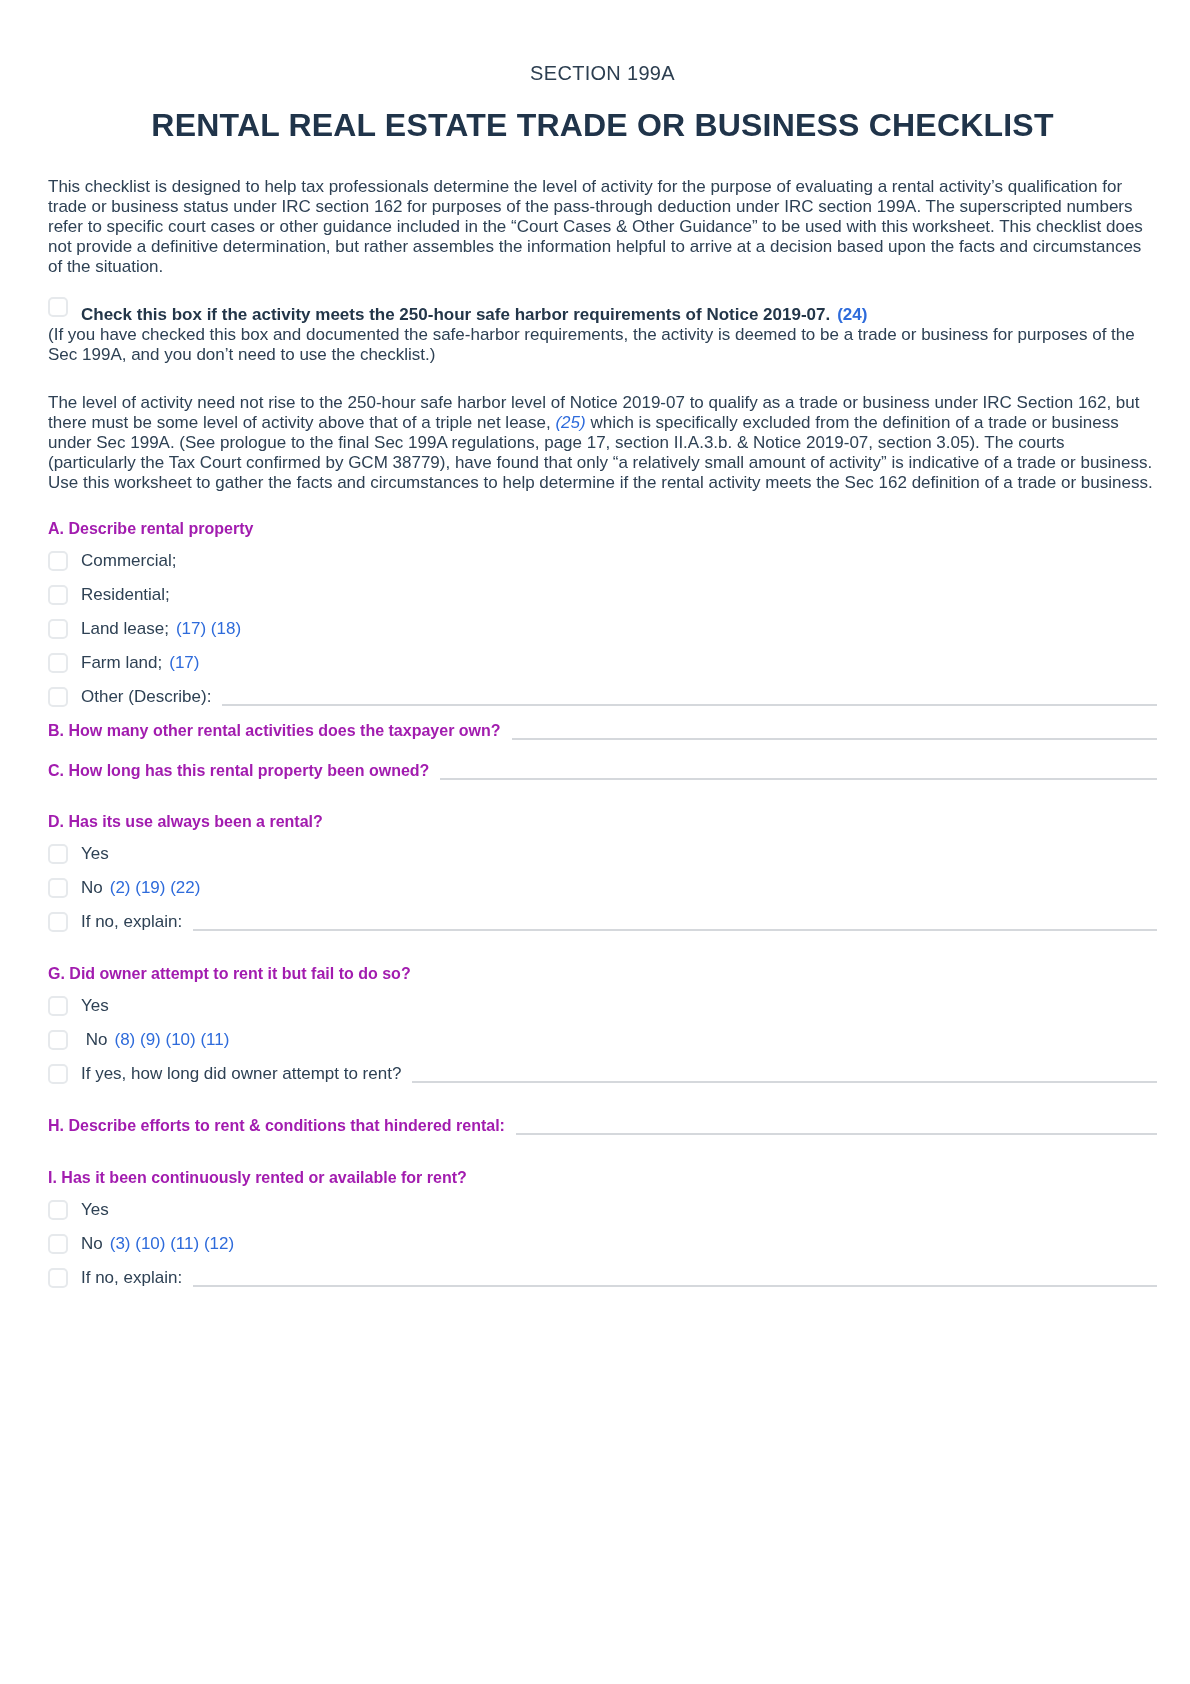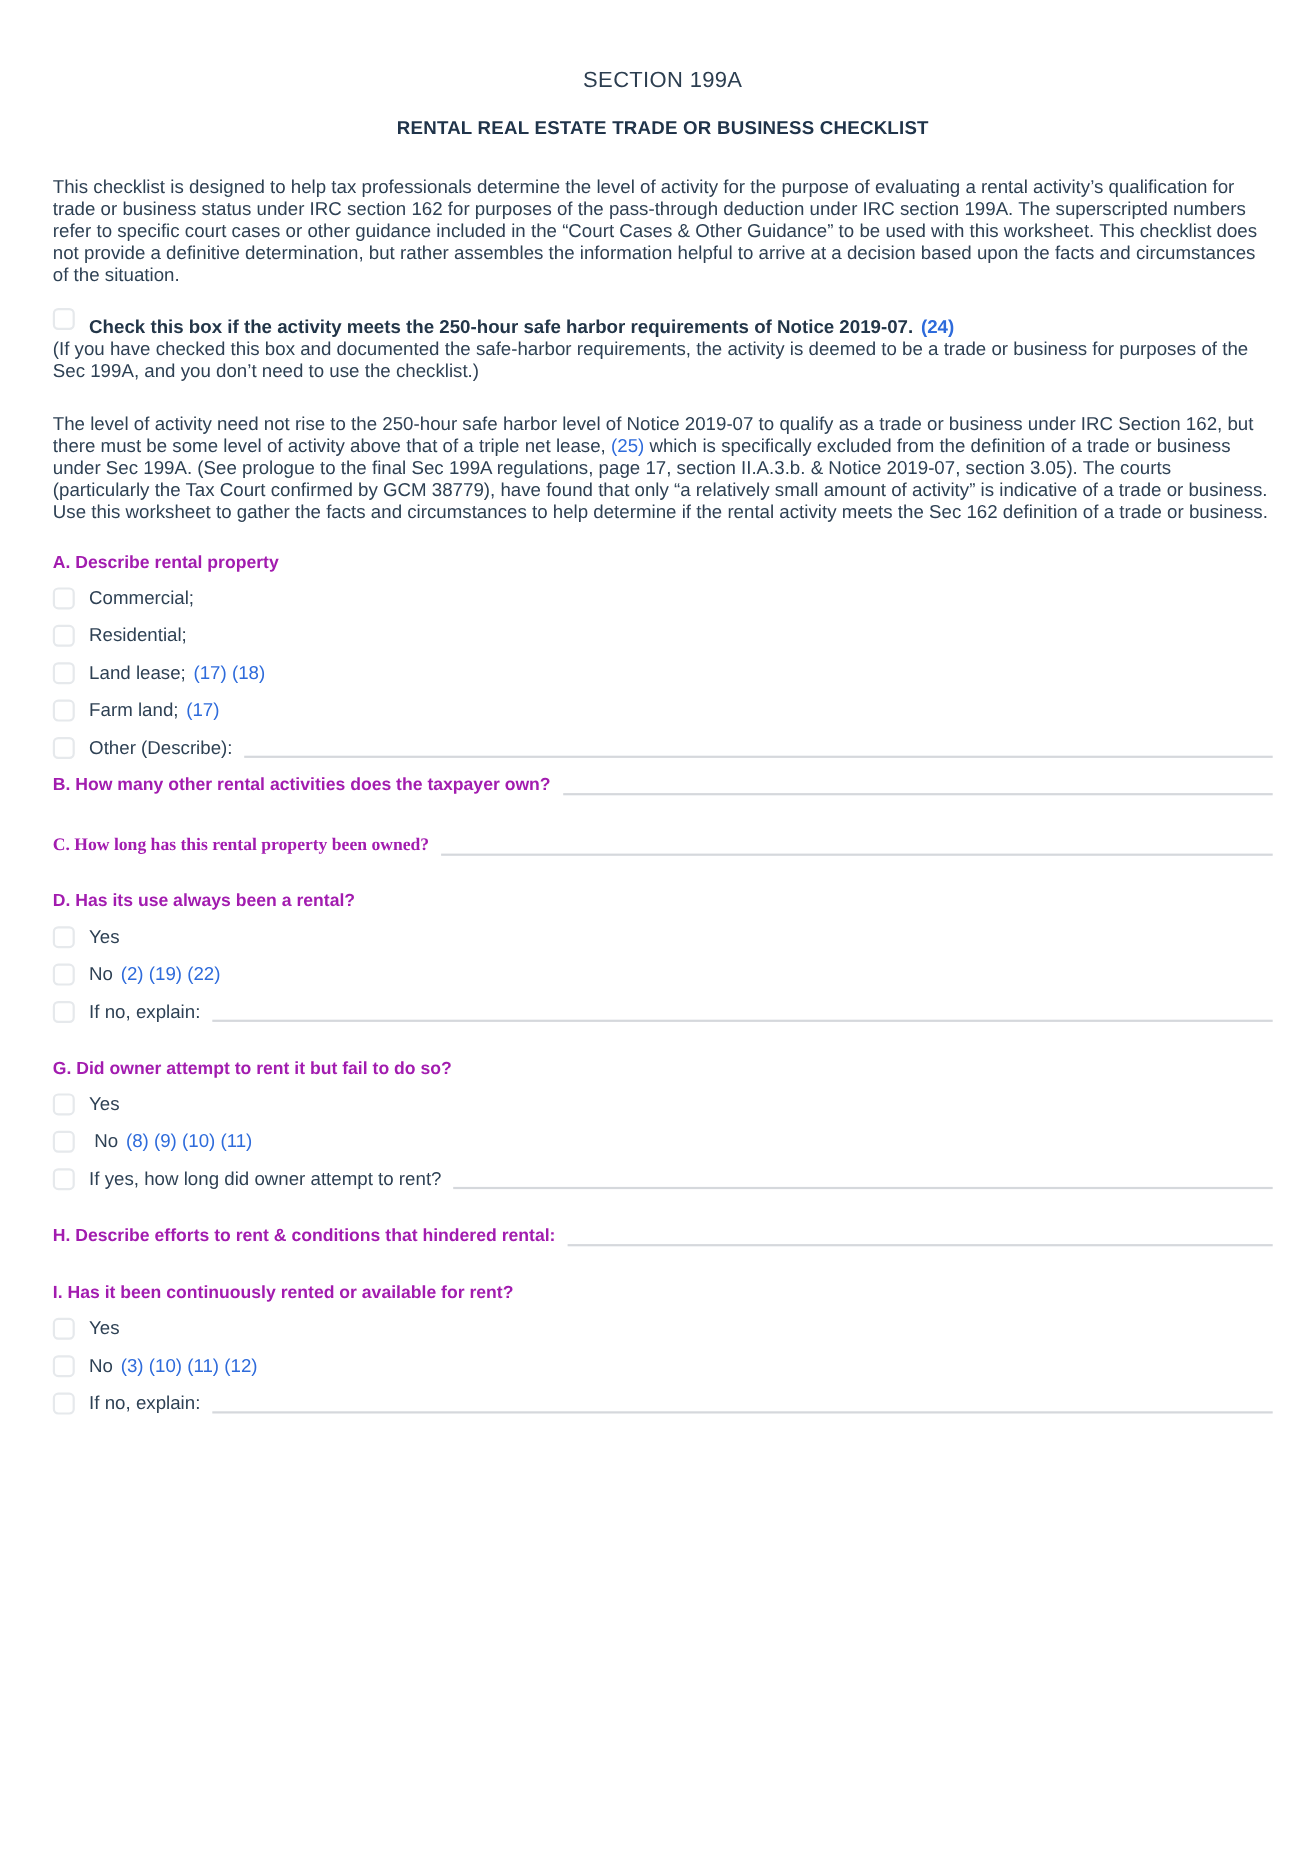--- a/index.html
+++ b/index.html
@@ -16,21 +16,21 @@
   }
   .doc-header { text-align: center; }
   .section-label {
     margin-top: 18px;
     font-size: 20px;
     color: #2c3e50;
     letter-spacing: 0.3px;
   }
   .doc-title {
     margin: 22px 0 0 0;
-    font-size: 17px;
+    font-size: 32px;
     font-weight: bold;
     color: #20344a;
     letter-spacing: 0.2px;
   }
   .para {
     margin: 0;
     line-height: 20px;
     font-size: 17px;
     color: #2e4154;
   }
@@ -55,39 +55,39 @@
   }
   .label { white-space: pre-wrap; }
   .bold { font-weight: bold; color: #233649; margin-top: 16px; }
   .ref {
     color: #2e6bdb;
     text-decoration: none;
     cursor: pointer;
     margin-left: 7px;
     white-space: nowrap;
   }
-  .para .ref { margin-left: 0; }
+  .para .ref { margin-left: 0; font-style: italic; }
   .sec-heading {
     font-weight: bold;
     color: #a21caf;
     font-size: 16px;
     white-space: nowrap;
   }
   .heading-row { display: flex; align-items: center; min-height: 22px; }
   .blank {
     flex: 1 1 auto;
     height: 0;
     border-bottom: 2px solid #d5d8dc;
     margin-left: 11px;
     transform: translateY(8px);
     cursor: text;
   }
   .sec-a { margin-top: 27px; }
   .sec-b { margin-top: 12px; }
-  .sec-c { margin-top: 33px; font-family: Liberation Serif, serif; }
+  .sec-c { margin-top: 18px; }
   .sec-d { margin-top: 31px; }
   .sec-g { margin-top: 32px; }
   .sec-h { margin-top: 30px; }
   .sec-i { margin-top: 32px; }
 </style>
 </head>
 <body>
 
 <div class="page">
 

